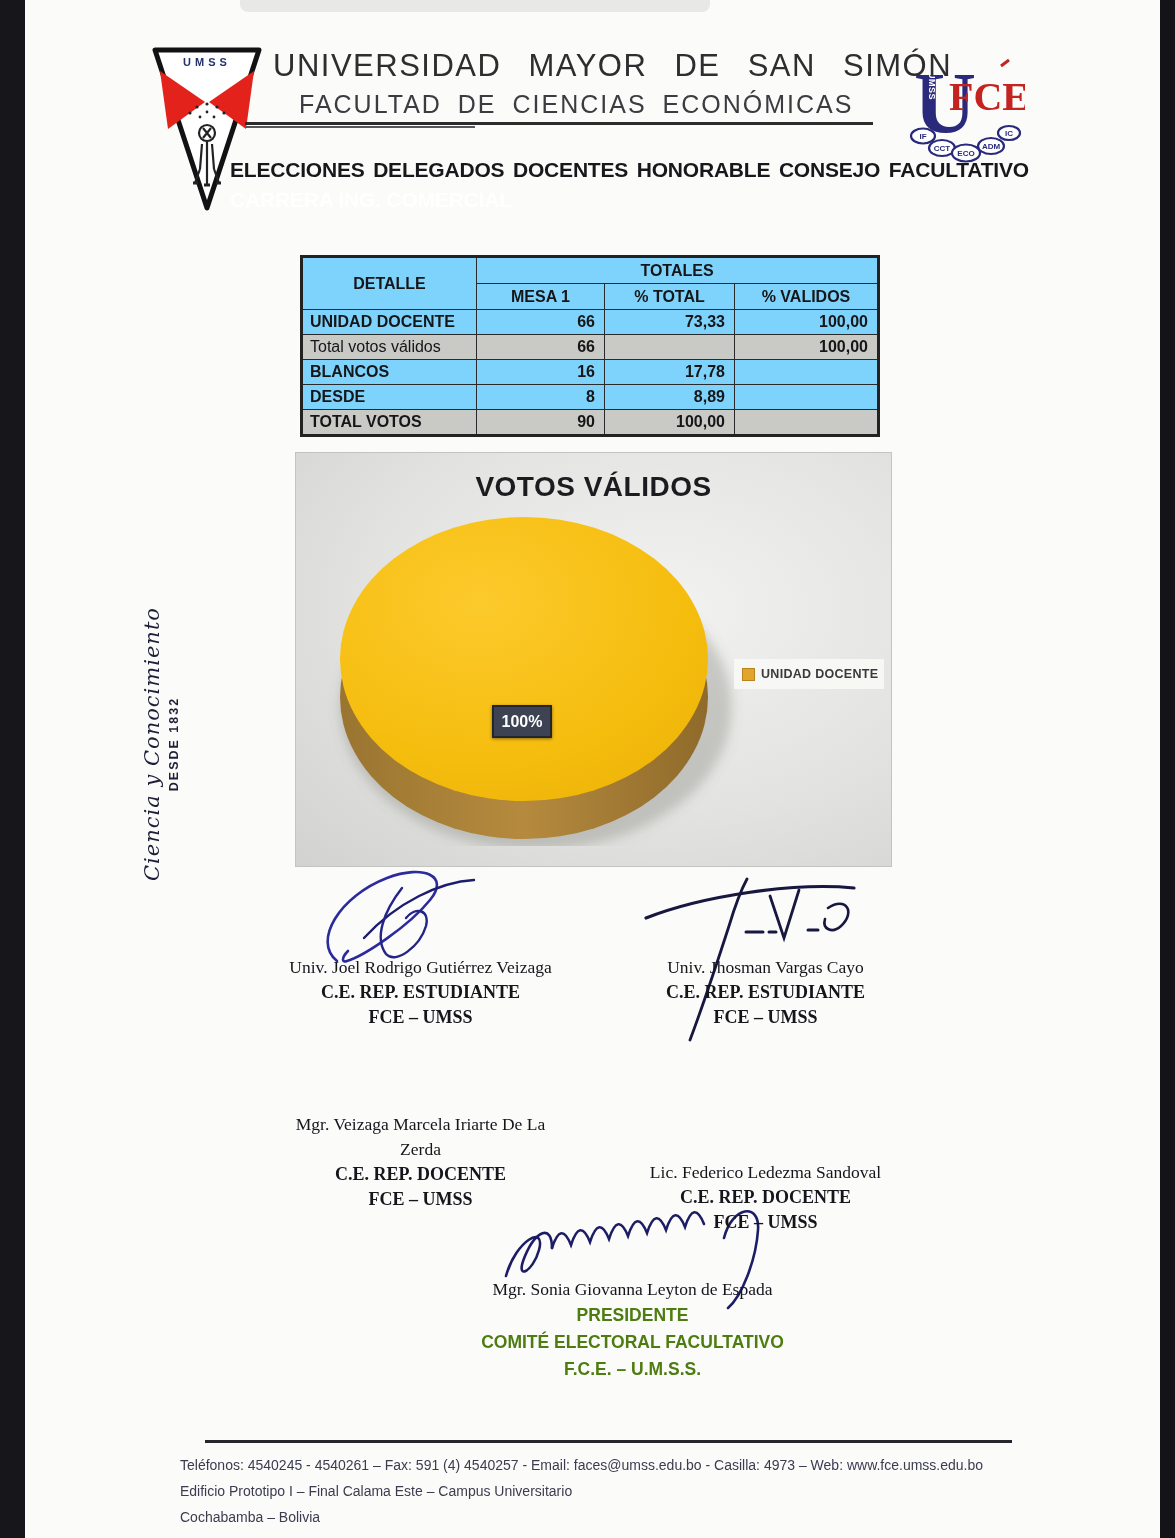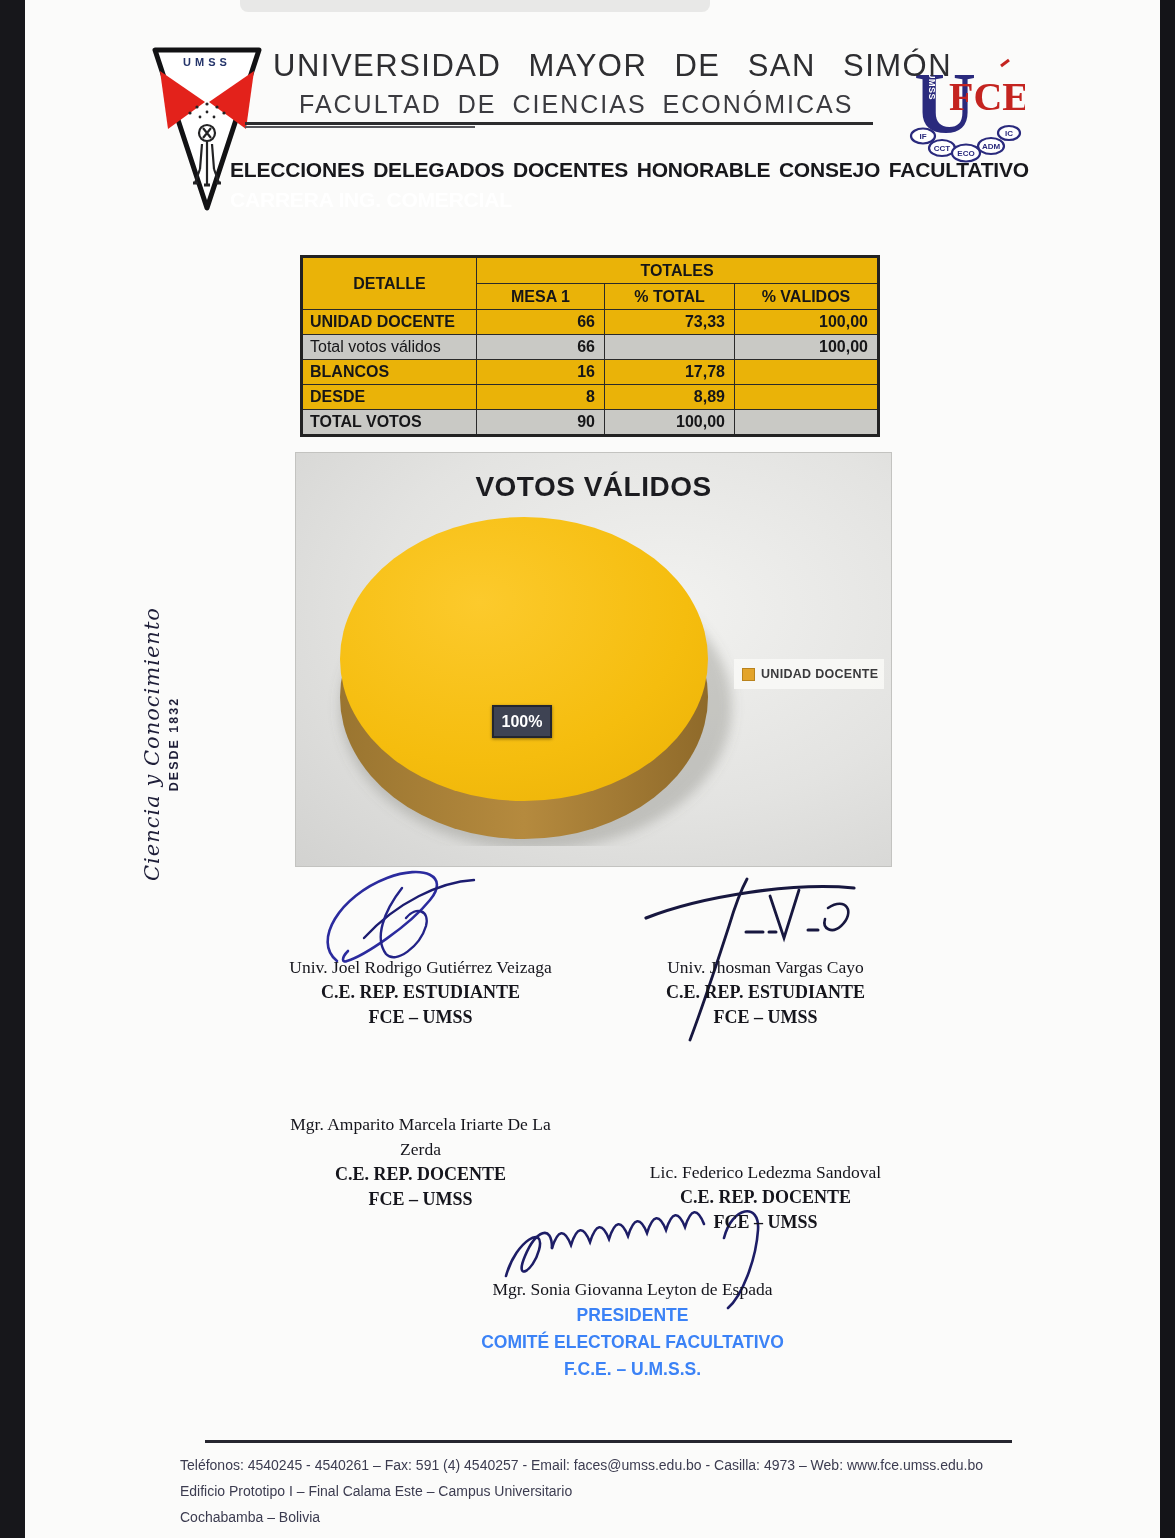--- a/index.html
+++ b/index.html
@@ -24,21 +24,21 @@
 
   
   .side-text{position:absolute;left:140px;top:600px;width:60px;height:290px;}
   .side-inner{transform:rotate(-90deg) translateX(-100%);transform-origin:0 0;width:288px;
               display:flex;flex-direction:column;align-items:center;}
   .side-script{font-family:"DejaVu Serif",serif;font-style:italic;font-size:21px;color:#1e1e38;white-space:nowrap;letter-spacing:1px;}
   .side-since{font-size:12.5px;font-weight:bold;color:#1e1e38;letter-spacing:2px;margin-top:3px;}
 
   
   .res-table{position:absolute;left:300px;top:255px;border-collapse:collapse;table-layout:fixed;
-             font-size:16px;color:#161618;font-weight:bold;background:#eab308;}
+             font-size:16px;color:#161618;font-weight:bold;background:#7dd3fc;}
   .res-table th,.res-table td{border:1.7px solid #2a2a2a;padding:0 6px;height:24px;overflow:hidden;white-space:nowrap;}
   .res-table{border:3px solid #222;}
   .res-table thead th{text-align:center;height:25px;}
   .res-table td.lbl{text-align:left;padding-left:7px;}
   .res-table td.num{text-align:right;padding-right:9px;}
   .res-table tr.shaded td{background:#c9c9c5;}
   .res-table td.normal{font-weight:normal;}
 
   
   .chart-box{position:absolute;left:295px;top:452px;width:595px;height:413px;
@@ -52,21 +52,21 @@
              align-items:center;justify-content:center;box-shadow:0 1px 3px rgba(0,0,0,.45);}
   .legend{position:absolute;left:438px;top:206px;width:150px;height:30px;background:rgba(249,249,247,.85);
           display:flex;align-items:center;gap:6px;padding-left:8px;box-sizing:border-box;}
   .legend .swatch{width:11px;height:11px;background:#e3a42b;border:1px solid #b9831d;flex:0 0 auto;}
   .legend .ltext{font-size:12.5px;font-weight:bold;color:#3a3a3c;letter-spacing:0.3px;white-space:nowrap;}
 
   
   .sig-block{position:absolute;text-align:center;font-family:"Liberation Serif",serif;color:#15151c;line-height:25px;}
   .sig-name{font-size:17.5px;}
   .sig-bold{font-size:18px;font-weight:bold;}
-  .pres-sans{font-family:"Liberation Sans",sans-serif;font-size:17.5px;font-weight:bold;line-height:27px;color:#3b82f6;}
+  .pres-sans{font-family:"Liberation Sans",sans-serif;font-size:17.5px;font-weight:bold;line-height:27px;color:#4d7c0f;}
   .sig-svg{position:absolute;pointer-events:none;}
 
   
   .footer-rule{position:absolute;left:205px;top:1440px;width:807px;height:3px;background:#26262f;}
   .footer{position:absolute;left:180px;top:1452px;width:850px;text-align:left;font-size:14px;
           color:#3c3c50;line-height:26px;}
 </style>
 </head>
 <body>
 
@@ -243,21 +243,21 @@
     <div class="sig-name">Univ. Joel Rodrigo Gutiérrez Veizaga</div>
     <div class="sig-bold">C.E. REP. ESTUDIANTE</div>
     <div class="sig-bold">FCE – UMSS</div>
   </div>
   <div class="sig-block" style="left:613px;top:955px;width:305px;">
     <div class="sig-name">Univ. Jhosman Vargas Cayo</div>
     <div class="sig-bold">C.E. REP. ESTUDIANTE</div>
     <div class="sig-bold">FCE – UMSS</div>
   </div>
   <div class="sig-block" style="left:263px;top:1112px;width:315px;">
-    <div class="sig-name">Mgr. Amparito Marcela Iriarte De La</div>
+    <div class="sig-name">Mgr. Veizaga Marcela Iriarte De La</div>
     <div class="sig-name">Zerda</div>
     <div class="sig-bold">C.E. REP. DOCENTE</div>
     <div class="sig-bold">FCE – UMSS</div>
   </div>
   <div class="sig-block" style="left:613px;top:1112px;width:305px;margin-top:48px;">
     <div class="sig-name">Lic. Federico Ledezma Sandoval</div>
     <div class="sig-bold">C.E. REP. DOCENTE</div>
     <div class="sig-bold">FCE – UMSS</div>
   </div>
   <div class="sig-block" style="left:455px;top:1277px;width:355px;">

